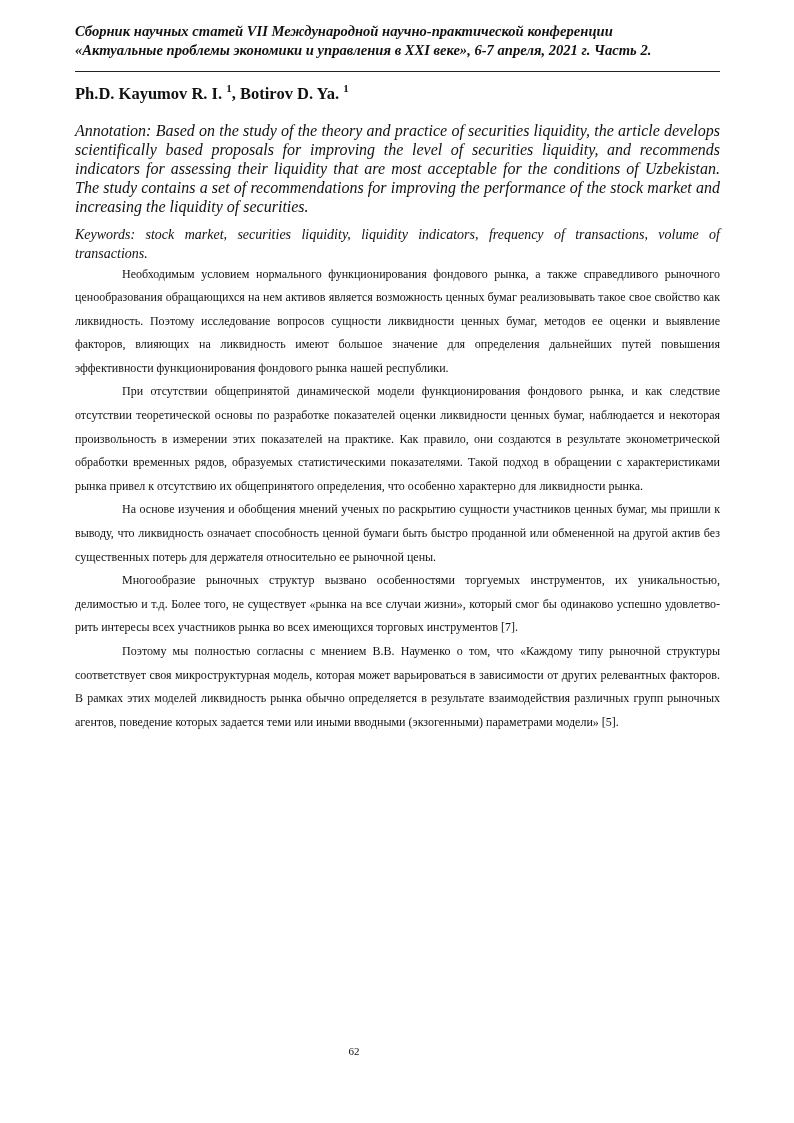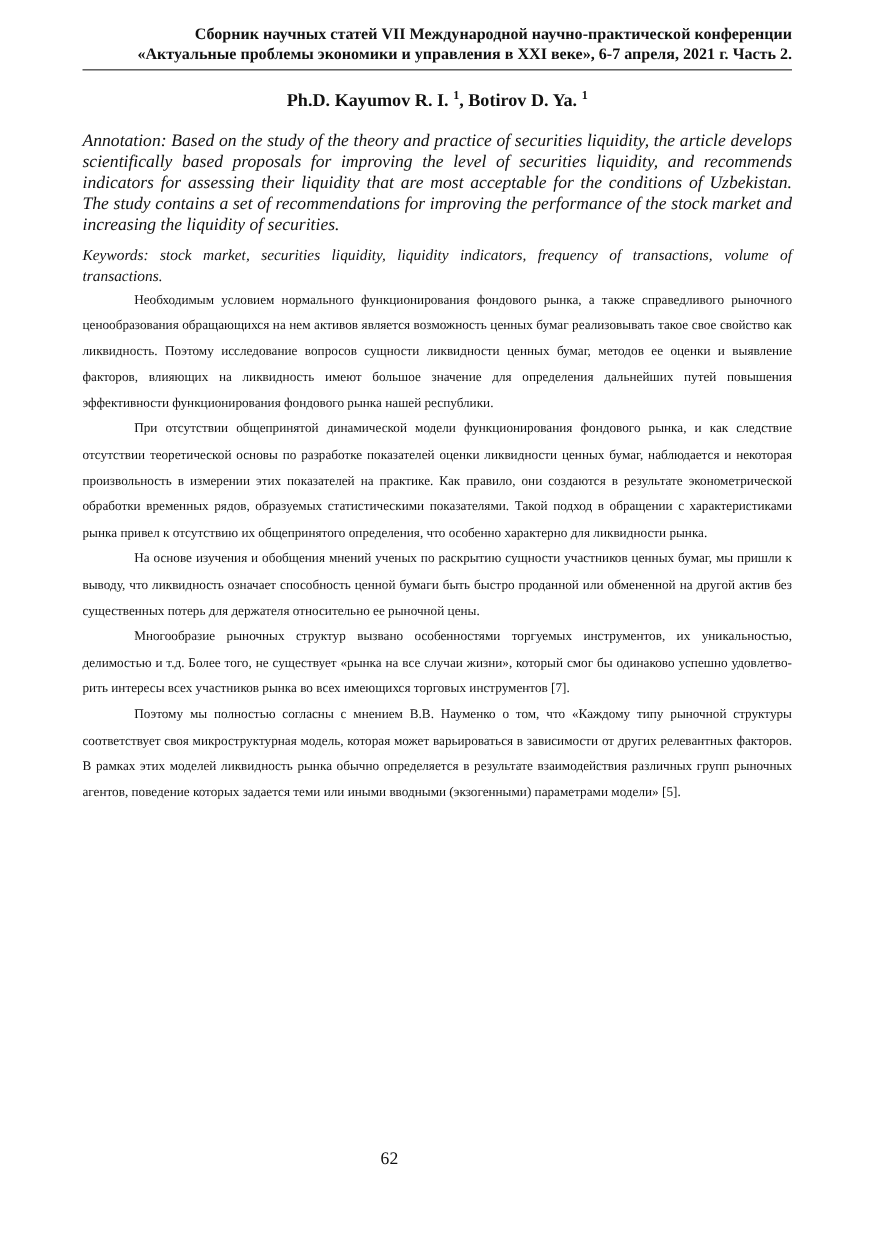--- a/index.html
+++ b/index.html
@@ -1,36 +1,36 @@
 <!DOCTYPE html>
 <html><head>
   <meta charset="utf-8">
   <style>
     html, body { margin: 0; padding: 0; background: #ffffff; }
     body { width: 794px; height: 1123px; position: relative; overflow: hidden;
       font-family: "Liberation Serif", serif; color: #111; }
     .page { position: absolute; left: 75px; top: 22px; width: 645px; }
-    .running-header { text-align: right; font-weight: bold;
+    .running-header { font-style: italic; font-weight: bold;
       font-size: 14.6px; line-height: 19px; border-bottom: 1.3px solid #222;
-      padding-bottom: 3px; }
+      padding-bottom: 11px; }
     .title { text-align: center; font-weight: bold; font-size: 19px;
       margin-top: 11px; line-height: 24px; }
-    .authors { text-align: center; font-weight: bold; font-size: 16.5px;
-      margin-top: 12px; line-height: 22px; }
+    .authors { font-weight: bold; font-size: 16.5px;
+      margin-top: 5px; line-height: 22px; }
     .authors sup { font-size: 11px; }
     .affiliation { font-size: 14px; margin-top: 9px; line-height: 18px; }
     .affiliation sup { font-size: 9px; }
     .annotation { font-style: italic; font-size: 16px; line-height: 19px;
       text-align: justify; margin-top: 16px; }
     .keywords { font-style: italic; font-size: 14px; line-height: 19px;
       text-align: justify; margin-top: 9px; }
     .body-text { font-size: 12px; line-height: 23.6px; }
     .body-text p { margin: 0; text-indent: 47px; text-align: justify; hyphens: manual; }
     .page-number { position: absolute; left: 0; width: 708px; top: 1045px;
-      text-align: center; font-size: 16px; }
+      text-align: center; font-size: 11px; }
   </style>
 </head>
 <body>
 
 <div class="page">
   <div class="running-header">
     <div>Сборник научных статей VII Международной научно-практической конференции</div>
     <div>«Актуальные проблемы экономики и управления в XXI веке», 6-7 апреля, 2021 г. Часть 2.</div>
   </div>
 

